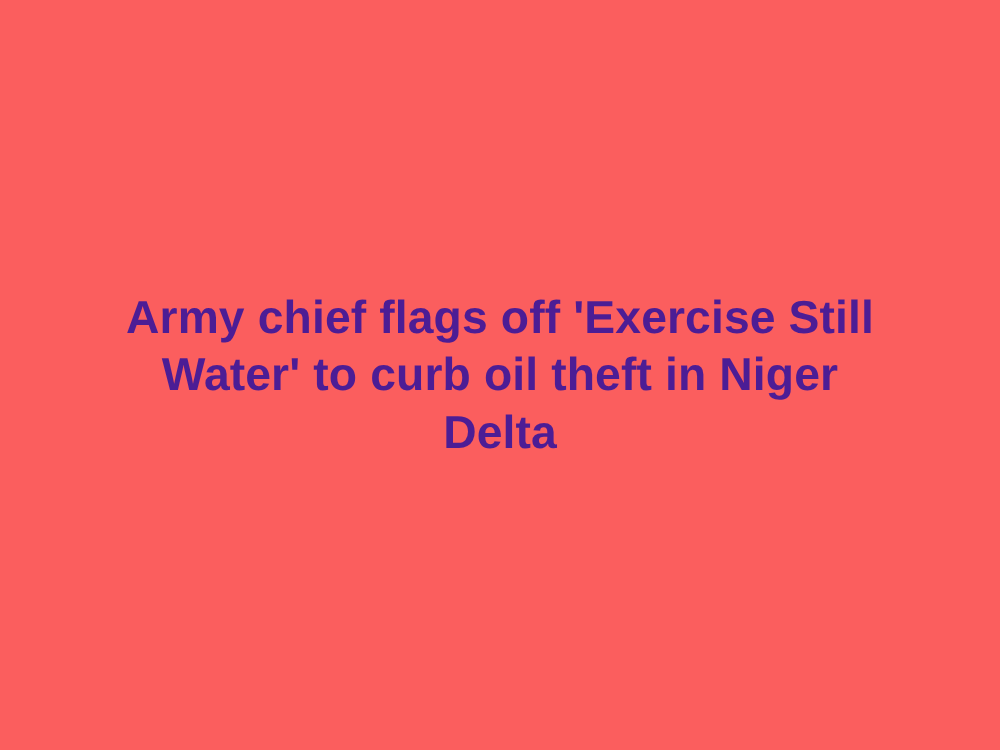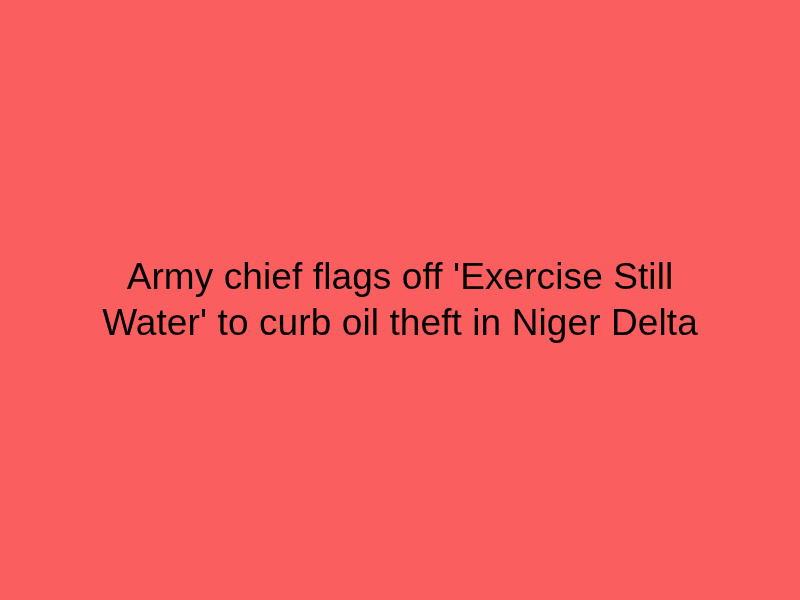--- a/index.html
+++ b/index.html
@@ -30,24 +30,24 @@
   }
 
   .headline-block {
     width: 100%;
     max-width: 640px;
     text-align: center;
   }
 
   .headline-title {
     margin: 0;
-    color: #000000;
+    color: #4c1d95;
     font-family: "Liberation Sans", "DejaVu Sans", sans-serif;
     font-size: 37px;
-    font-weight: 400;
+    font-weight: 700;
     line-height: 46px;
     letter-spacing: 0.1px;
     text-align: center;
     word-wrap: break-word;
   }
 </style>
 </head>
 <body>
 
 <div class="headline-card">

